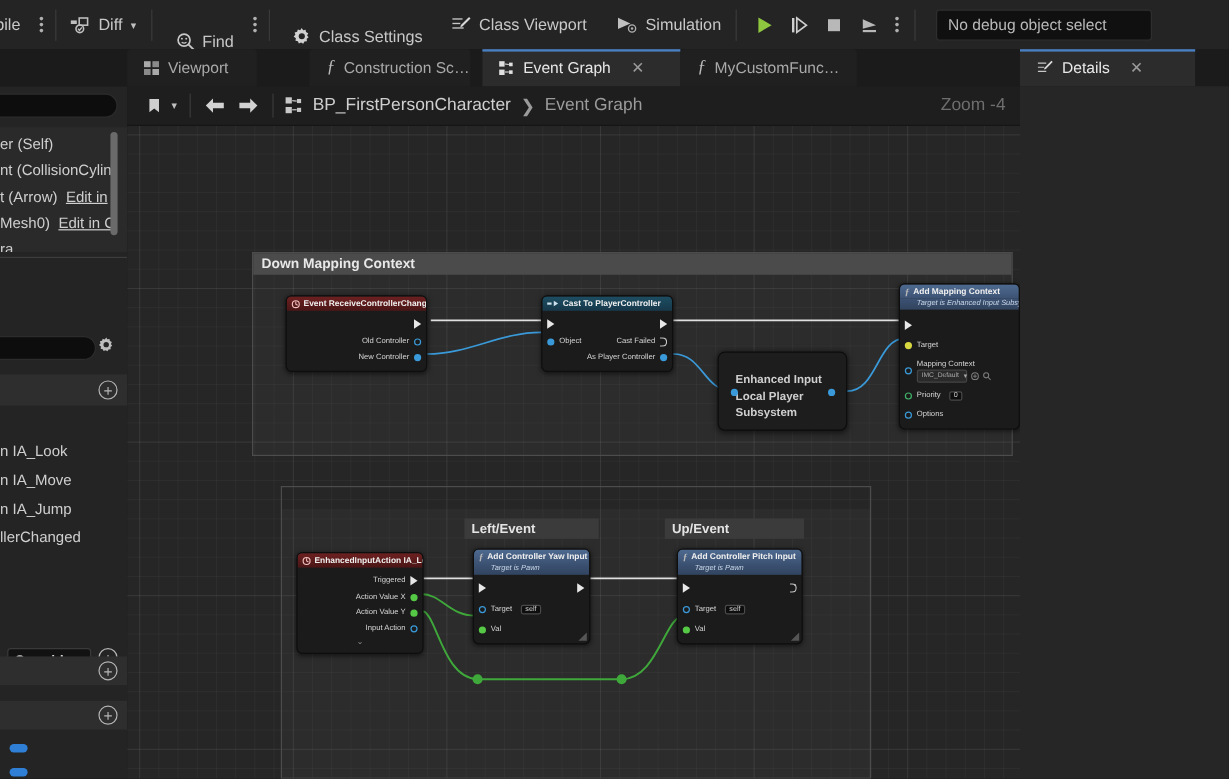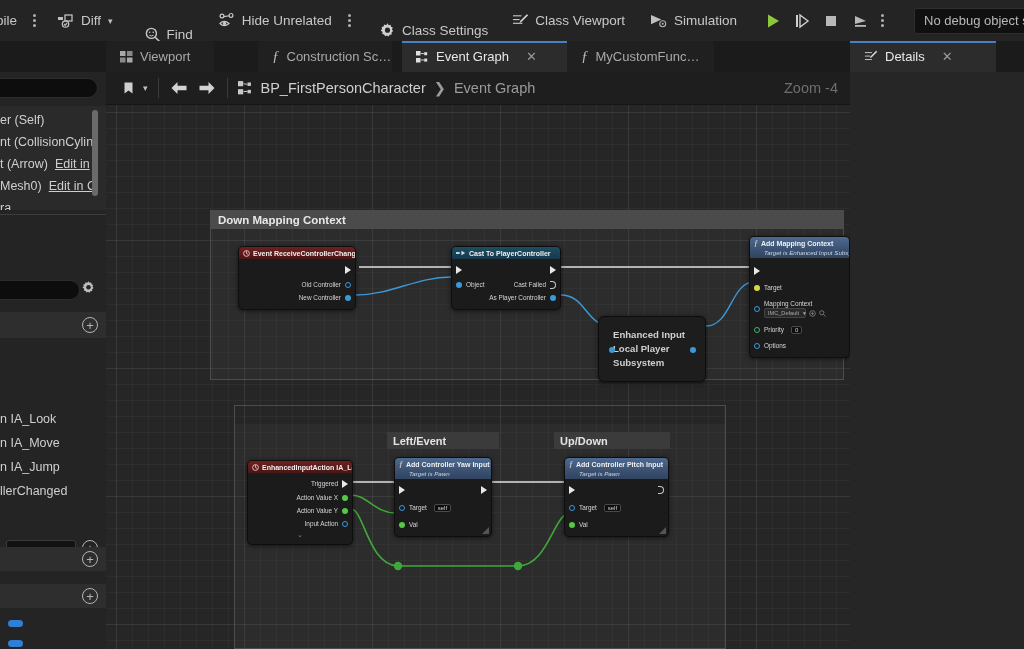--- a/index.html
+++ b/index.html
@@ -96,21 +96,21 @@
     position: absolute; left: 0; top: 240px; width: 106px; height: 26px;
     background: #2e2e2e; display: flex; align-items: center; justify-content: flex-end;
     padding-right: 8px;
   }
   .plus-btn {
     width: 16px; height: 16px; border-radius: 50%;
     border: 1.4px solid #b4b4b4; color: #b4b4b4;
     display: flex; align-items: center; justify-content: center;
     font-size: 13px; line-height: 1;
   }
-  .lp-events { position: absolute; left: 0; top: 292px; width: 106px; margin-top: 43px; }
+  .lp-events { position: absolute; left: 0; top: 292px; width: 106px; }
   .lp-evrow { height: 24px; display: flex; align-items: center; font-size: 12.5px; color: #cfcfcf; white-space: nowrap; }
   .lp-override {
     position: absolute; left: 6px; top: 468px; width: 70px; height: 22px;
     background: #121212; border: 1px solid #3a3a3a; border-radius: 3px;
     display: flex; align-items: center; justify-content: center; gap: 6px;
     font-size: 11.5px; color: #d6d6d6; font-weight: bold;
   }
   .lp-ovplus { position: absolute; left: 82px; top: 468px; }
   .lp-bar { position: absolute; left: 0; width: 106px; height: 24px; background: #2e2e2e;
             display: flex; align-items: center; justify-content: flex-end; padding-right: 8px; }
@@ -264,32 +264,20 @@
             <circle cx="6.4" cy="6.4" r="5" fill="none" stroke="#c8c8c8" stroke-width="1.4"></circle>
             <line x1="10.2" y1="10.2" x2="15" y2="15" stroke="#c8c8c8" stroke-width="1.6"></line>
             <circle cx="4.6" cy="5.2" r="0.8" fill="#c8c8c8"></circle>
             <circle cx="8.2" cy="5.2" r="0.8" fill="#c8c8c8"></circle>
             <path d="M4.4 8.2q2 1.6 4 0" stroke="#c8c8c8" stroke-width="1" fill="none"></path>
           </svg>
       </span>
       <span>Find</span>
     </div>
 
-    <div class="tb-item" style="margin-left:8px;">
-      <span>
-        <svg width="17" height="15" viewBox="0 0 17 15">
-            <circle cx="3" cy="3" r="1.9" fill="none" stroke="#c8c8c8" stroke-width="1.2"></circle>
-            <circle cx="12" cy="2.4" r="1.9" fill="none" stroke="#c8c8c8" stroke-width="1.2"></circle>
-            <line x1="4.7" y1="3.6" x2="10.3" y2="2.8" stroke="#c8c8c8" stroke-width="1.1"></line>
-            <path d="M1 10.5q4-4.2 9 0-5 4.2-9 0z" fill="none" stroke="#c8c8c8" stroke-width="1.2"></path>
-            <circle cx="5.5" cy="10.5" r="1.7" fill="#c8c8c8"></circle>
-          </svg>
-      </span>
-      <span>Hide Unrelated</span>
-    </div>
     <div class="kebab">
         <i></i>
         <i></i>
         <i></i>
       </div>
     <div class="tb-sep"></div>
 
     <div class="tb-item" style="margin-left:6px;margin-top:20px;">
       <span>
         <svg width="17" height="17" viewBox="0 0 20 20">
@@ -550,21 +538,21 @@
 
       <path d="M247,377 C268,377 272,377 288,377" stroke="#e0e0e0" stroke-width="1.6" fill="none"></path>
 
       <path d="M378,377 C420,377 430,377 458,377" stroke="#e0e0e0" stroke-width="1.6" fill="none"></path>
     </svg>
 
     <div class="grouplbl" style="left:281px;top:327px;width:112px;">
       <span>Left/Event</span>
     </div>
     <div class="grouplbl" style="left:448px;top:327px;width:116px;">
-      <span>Up/Down</span>
+      <span>Up/Event</span>
     </div>
 
     <div class="node" style="left:132px;top:141px;width:118px;">
       <div class="nhead red">
         <span>
           <svg width="7" height="7" viewBox="0 0 8 8">
               <circle cx="4" cy="4" r="3.3" fill="none" stroke="#f0c0c0" stroke-width="1.1"></circle>
               <path d="M4 1.4 L4 4 L5.8 5" stroke="#f0c0c0" stroke-width="1" fill="none"></path>
             </svg>
         </span>
@@ -611,21 +599,21 @@
             <span class="pin-exec hollow"></span>
           </span>
         </div>
         <div class="prow r">
           <span>As Player Controller</span>
           <span class="pin-dot" style="background:#3a9ad9;"></span>
         </div>
       </div>
     </div>
 
-    <div class="subsys-node" style="left:492px;top:188px;width:108px;height:66px;display:flex;align-items:center;justify-content:center;text-align:left;margin-top:23px;">
+    <div class="subsys-node" style="left:492px;top:188px;width:108px;height:66px;display:flex;align-items:flex-end;justify-content:center;text-align:left;">
       <span>Enhanced Input Local Player Subsystem</span>
       <span class="pin-dot" style="background:#3a9ad9;position:absolute;left:10px;top:30px;"></span>
       <span class="pin-dot" style="background:#3a9ad9;position:absolute;right:9px;top:30px;"></span>
     </div>
 
     <div class="node" style="left:643px;top:131px;width:101px;">
       <div class="nhead fn">
         <span class="fx" style="font-size:8px;">ƒ</span>
         <span>Add Mapping Context</span>
       </div>

